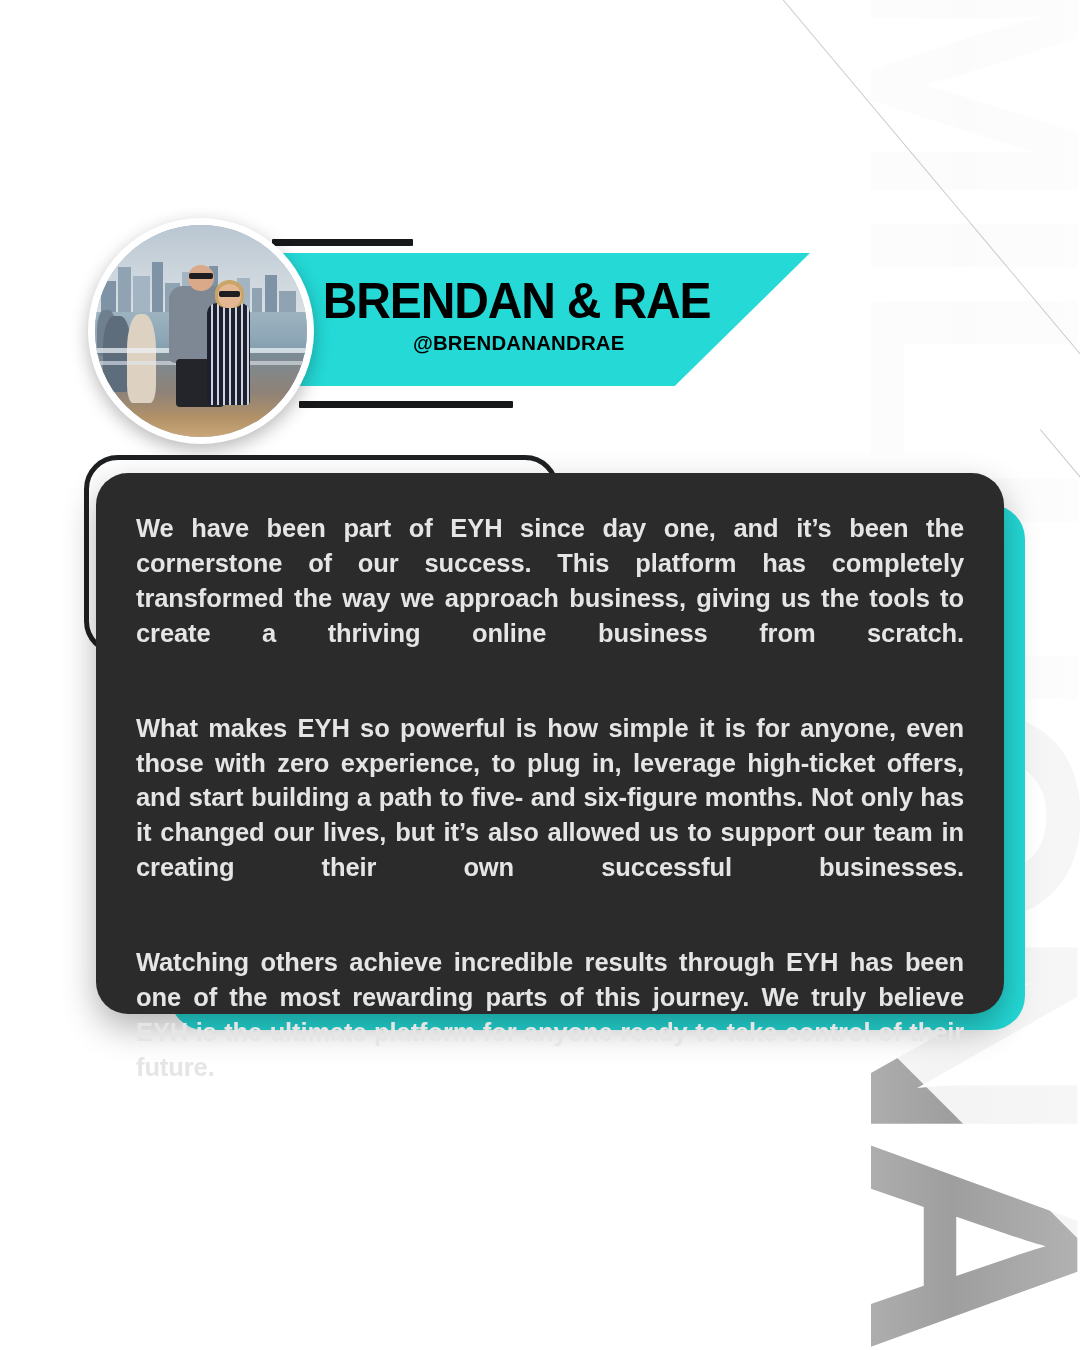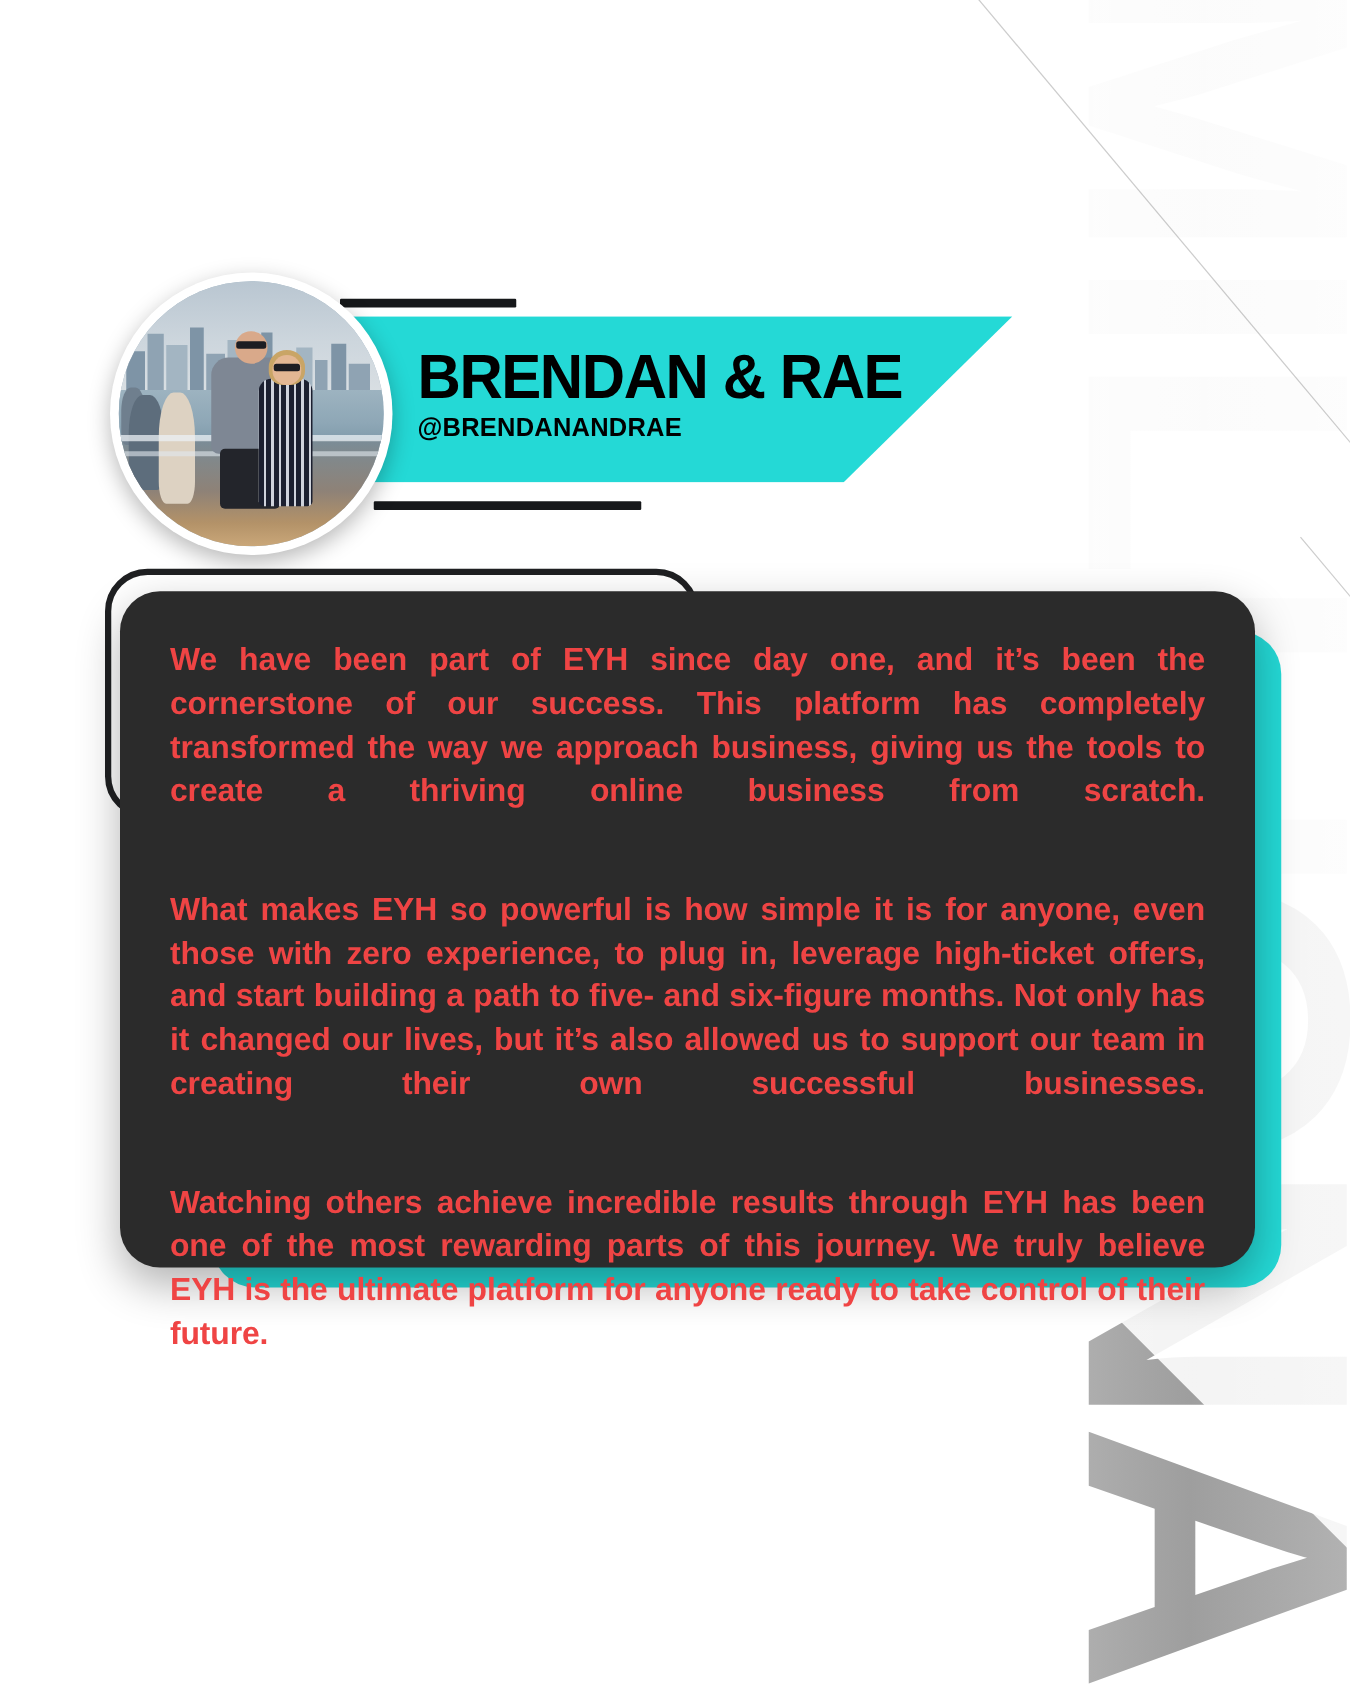--- a/index.html
+++ b/index.html
@@ -109,22 +109,23 @@
 
   .banner{
     position:absolute;
     left:258px; top:253px;
     width:552px; height:133px;
     background:#24d9d6;
     clip-path:polygon(0 0, 100% 0, 75.5% 100%, 0 100%);
   }
   .banner-inner{
     position:absolute;
-    left:334px; top:276px;
+    left:315px; top:276px;
     width:420px;
+    text-align:center;
   }
   .banner-name{
     font-family:"Liberation Sans", sans-serif;
     font-weight:700;
     font-size:50px;
     letter-spacing:-1.2px;
     color:#000000;
     line-height:1.02;
     white-space:nowrap;
     transform:scaleX(.96);
@@ -219,21 +220,21 @@
     position:absolute;
     left:96px; top:473px;
     width:908px; height:541px;
     background:#2b2b2b;
     border-radius:32px;
     box-shadow:0 14px 34px rgba(0,0,0,.30);
     padding:38px 40px 30px 40px;
   }
 
   .quote-p{
-    color:#ef4444;
+    color:#e5e5e5;
     font-family:"Liberation Sans", sans-serif;
     font-weight:700;
     font-size:25.5px;
     line-height:1.37;
     text-align:justify;
     letter-spacing:-.1px;
     margin-bottom:25px;
   }
   .quote-p:last-child{ margin-bottom:0; }
   .quote-p::after{

